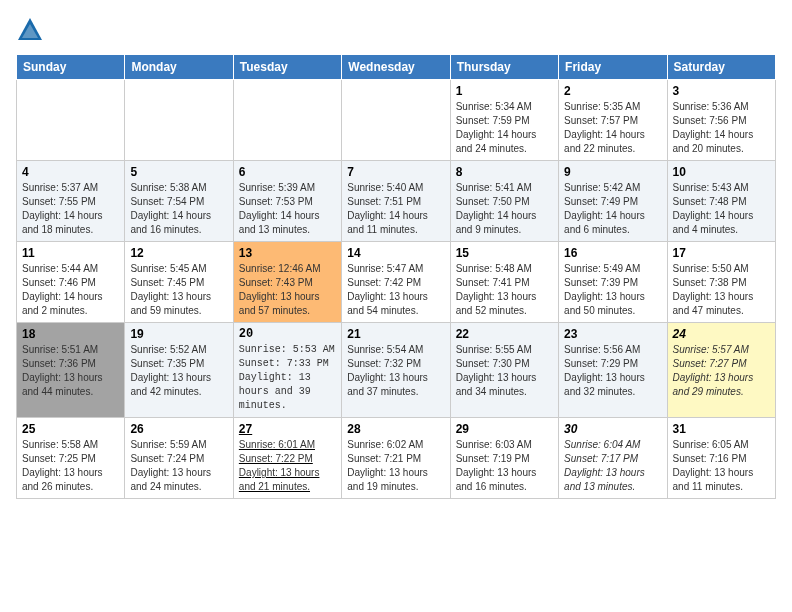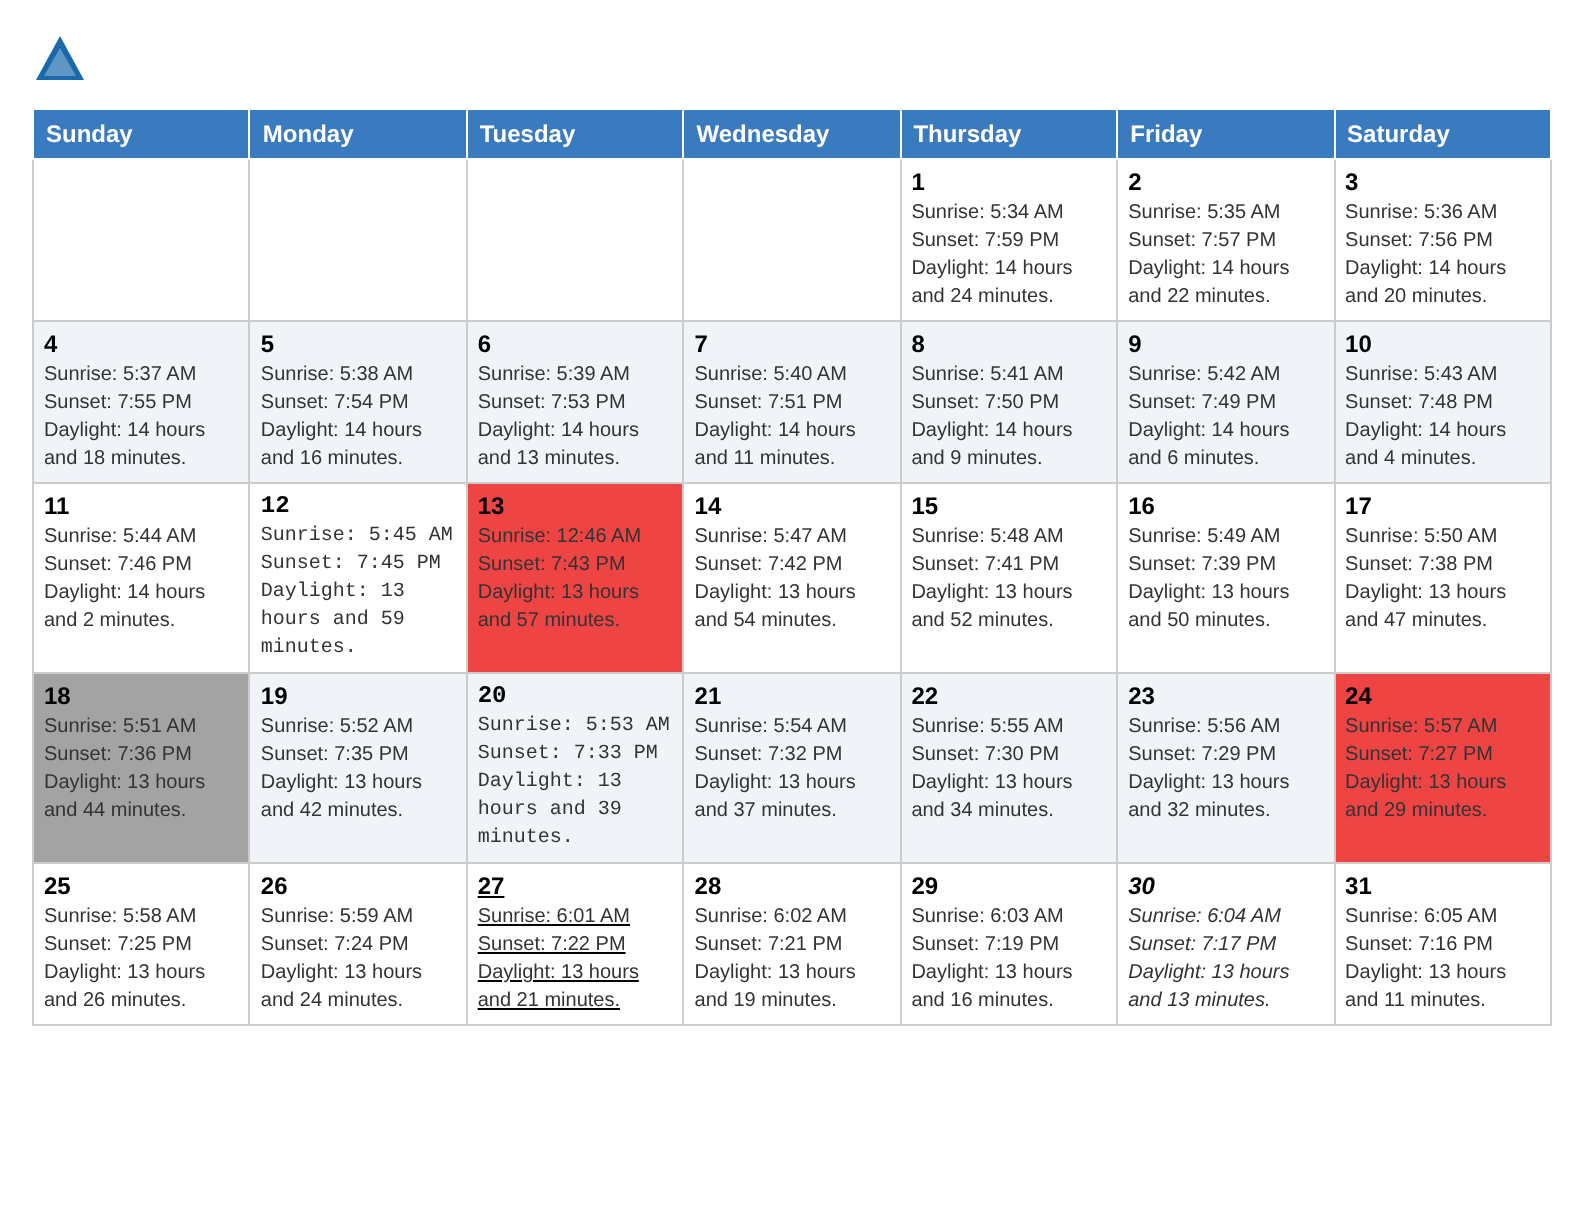--- a/index.html
+++ b/index.html
@@ -194,28 +194,28 @@
         </td>
       </tr>
       <tr>
         <td style="background: rgb(255, 255, 255);">
           <span class="day-num">11</span>
           <div class="cell-content">Sunrise: 5:44 AM
 Sunset: 7:46 PM
 Daylight: 14 hours
 and 2 minutes.</div>
         </td>
-        <td style="background: rgb(255, 255, 255); font-family: Liberation Mono, monospace;">
+        <td style="background: rgb(255, 255, 255);">
           <span class="day-num">12</span>
           <div class="cell-content">Sunrise: 5:45 AM
 Sunset: 7:45 PM
 Daylight: 13 hours
 and 59 minutes.</div>
         </td>
-        <td style="background: #ef4444;">
+        <td style="background: #fdba74;">
           <span class="day-num">13</span>
           <div class="cell-content">Sunrise: 12:46 AM
 Sunset: 7:43 PM
 Daylight: 13 hours
 and 57 minutes.</div>
         </td>
         <td style="background: rgb(255, 255, 255);">
           <span class="day-num">14</span>
           <div class="cell-content">Sunrise: 5:47 AM
 Sunset: 7:42 PM
@@ -280,21 +280,21 @@
 Daylight: 13 hours
 and 34 minutes.</div>
         </td>
         <td style="background: rgb(240, 244, 248);">
           <span class="day-num">23</span>
           <div class="cell-content">Sunrise: 5:56 AM
 Sunset: 7:29 PM
 Daylight: 13 hours
 and 32 minutes.</div>
         </td>
-        <td style="background: #ef4444;">
+        <td style="background: #fef9c3; font-style: italic;">
           <span class="day-num">24</span>
           <div class="cell-content">Sunrise: 5:57 AM
 Sunset: 7:27 PM
 Daylight: 13 hours
 and 29 minutes.</div>
         </td>
       </tr>
       <tr>
         <td style="background: rgb(255, 255, 255);">
           <span class="day-num">25</span>

